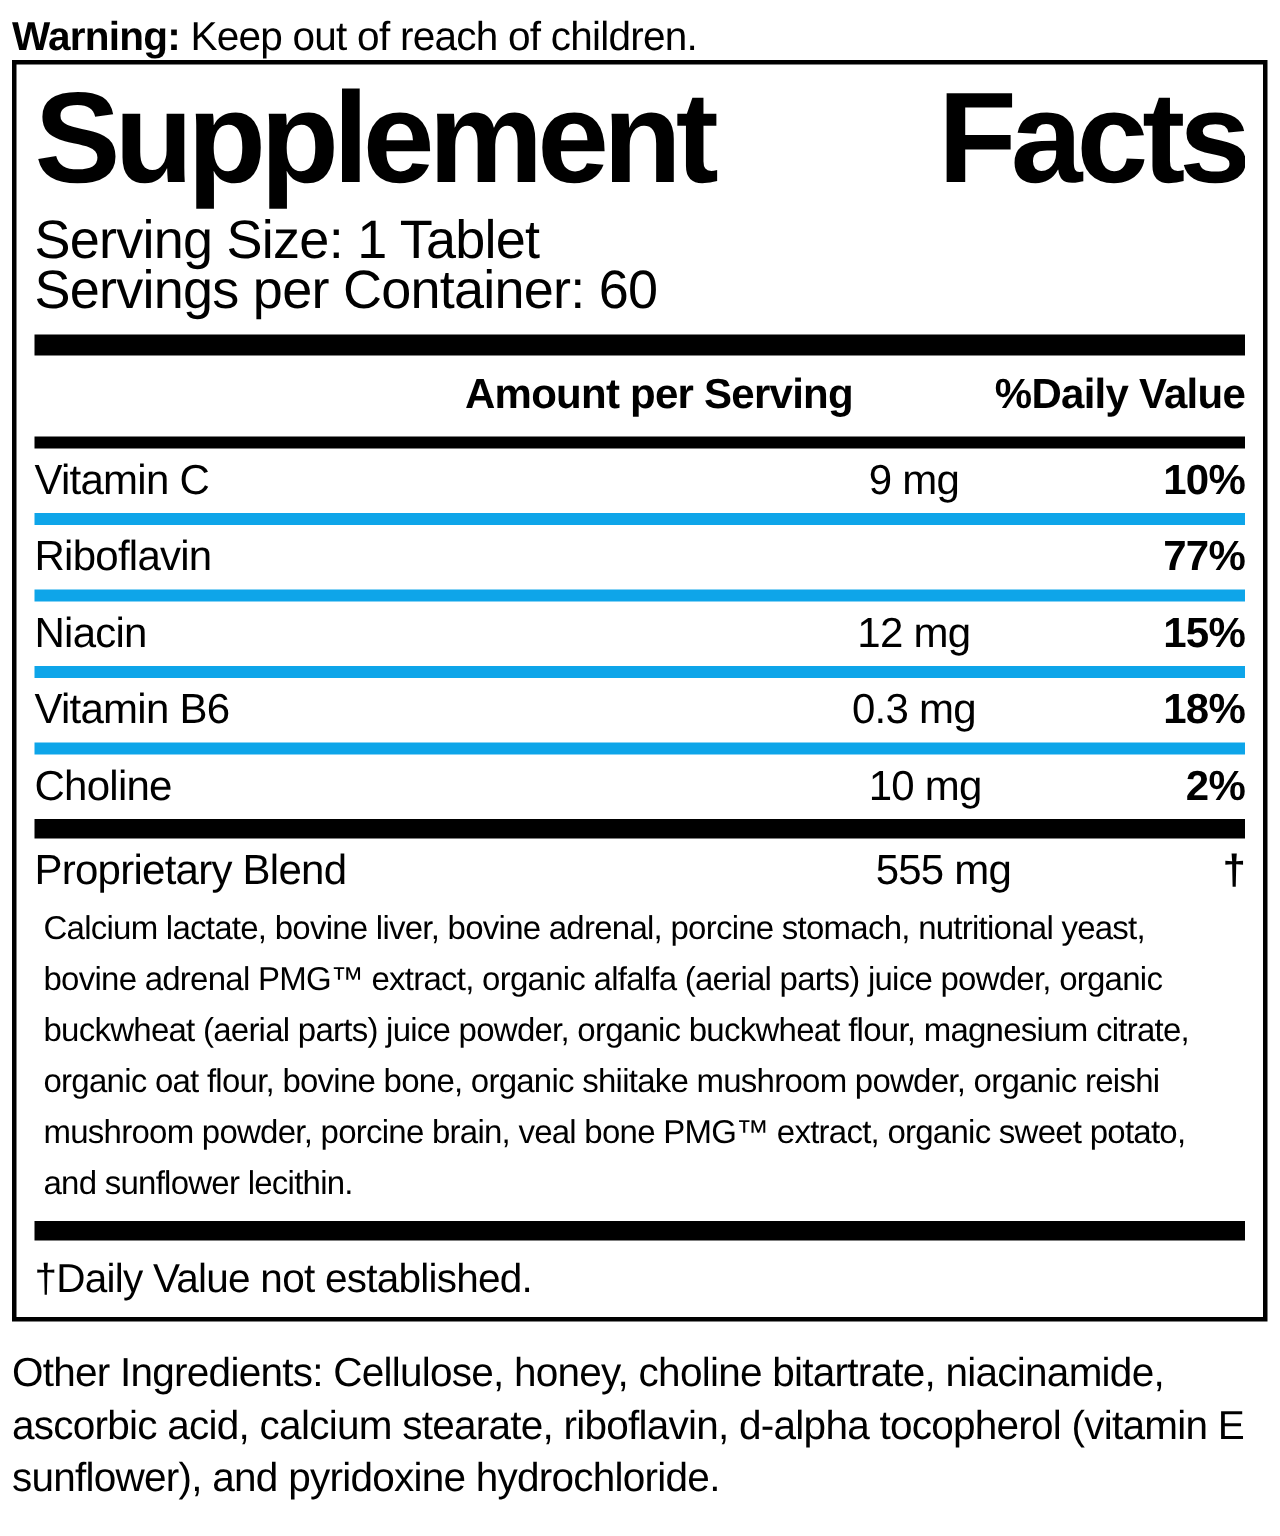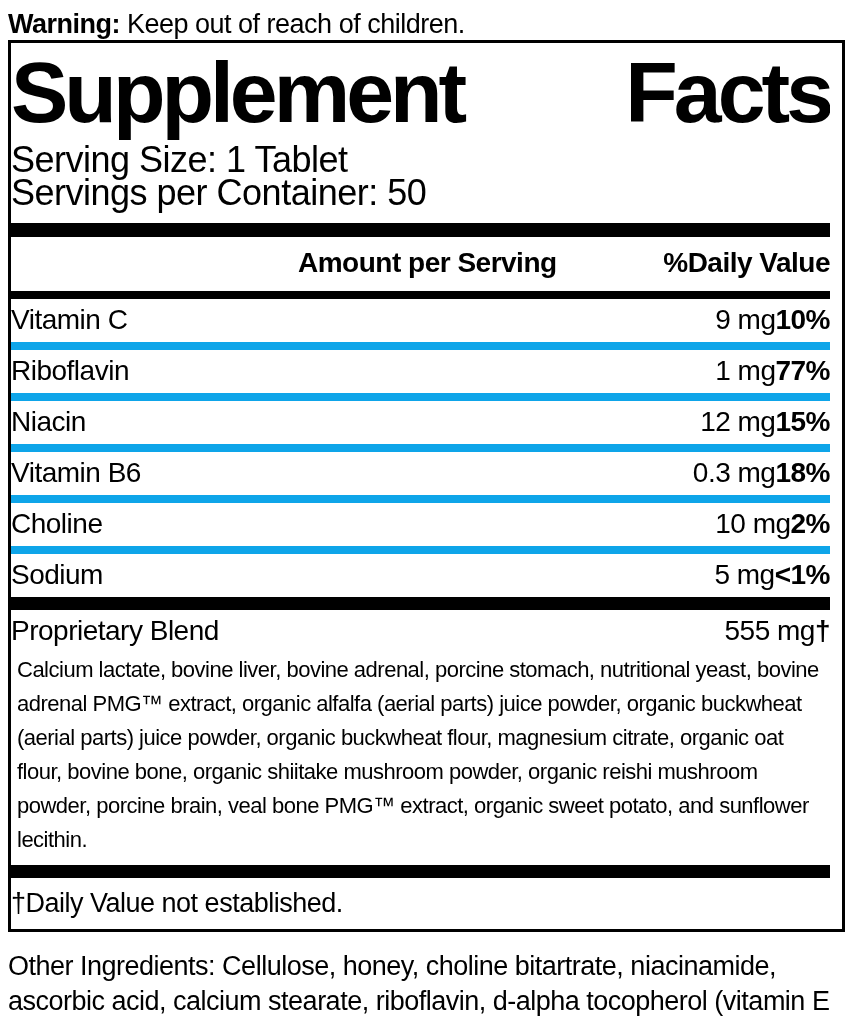--- a/index.html
+++ b/index.html
@@ -20,21 +20,21 @@
   .warning {
     font-size: 27px;
     line-height: 32px;
     letter-spacing: -0.5px;
   }
   .warning .warning-label { font-weight: bold; }
 
   
   .panel {
     border: 3px solid #000;
-    padding: 4px 12px 4px 0;
+    padding: 4px 12px 4px 12px;
   }
 
   .title {
     font-weight: bold;
     font-size: 86px;
     line-height: 1.0;
     letter-spacing: -4px;
     text-align: justify;
     text-align-last: justify;
     padding: 2px 0 8px 0;
@@ -66,21 +66,21 @@
   .col-header .dv-header { text-align: right; }
 
   .row {
     display: grid;
     grid-template-columns: 420px 1fr auto;
     font-size: 28px;
     letter-spacing: -0.5px;
     padding: 5px 0 6px 0;
     align-items: baseline;
   }
-  .row .amount { text-align: right; }
+  .row .amount { text-align: center; }
   .row .dv { text-align: right; font-weight: bold; }
   .row-sep { border-top: 8px solid #0ea5e9; }
 
   .blend-desc {
     font-size: 22px;
     line-height: 34px;
     letter-spacing: -0.5px;
     padding: 0 0 8px 6px;
   }
 
@@ -105,61 +105,55 @@
 
   <div class="warning">
     <span class="warning-label">Warning:</span><span> Keep out of reach of children.</span>
   </div>
 
   <div class="panel">
 
     <div class="title">Supplement Facts</div>
 
     <div class="serving-line">Serving Size: 1 Tablet</div>
-    <div class="serving-line">Servings per Container: 50</div>
+    <div class="serving-line">Servings per Container: 60</div>
 
     <div class="bar bar-thick"></div>
 
     <div class="col-header">
       <span></span>
       <span class="amount-header">Amount per Serving</span>
       <span class="dv-header">%Daily Value</span>
     </div>
 
     <div class="bar bar-medium"></div>
 
     <div class="row">
       <span class="name">Vitamin C</span>
       <span class="amount">9 mg</span>
       <span class="dv">10%</span>
     </div>
     <div class="row row-sep">
       <span class="name">Riboflavin</span>
-      <span class="amount">1 mg</span>
       <span class="dv">77%</span>
     </div>
     <div class="row row-sep">
       <span class="name">Niacin</span>
       <span class="amount">12 mg</span>
       <span class="dv">15%</span>
     </div>
     <div class="row row-sep">
       <span class="name">Vitamin B6</span>
       <span class="amount">0.3 mg</span>
       <span class="dv">18%</span>
     </div>
     <div class="row row-sep">
       <span class="name">Choline</span>
       <span class="amount">10 mg</span>
       <span class="dv">2%</span>
-    </div>
-    <div class="row row-sep">
-      <span class="name">Sodium</span>
-      <span class="amount">5 mg</span>
-      <span class="dv">&lt;1%</span>
     </div>
 
     <div class="bar bar-heavy"></div>
 
     <div class="row">
       <span class="name">Proprietary Blend</span>
       <span class="amount">555 mg</span>
       <span class="dv">†</span>
     </div>
 

